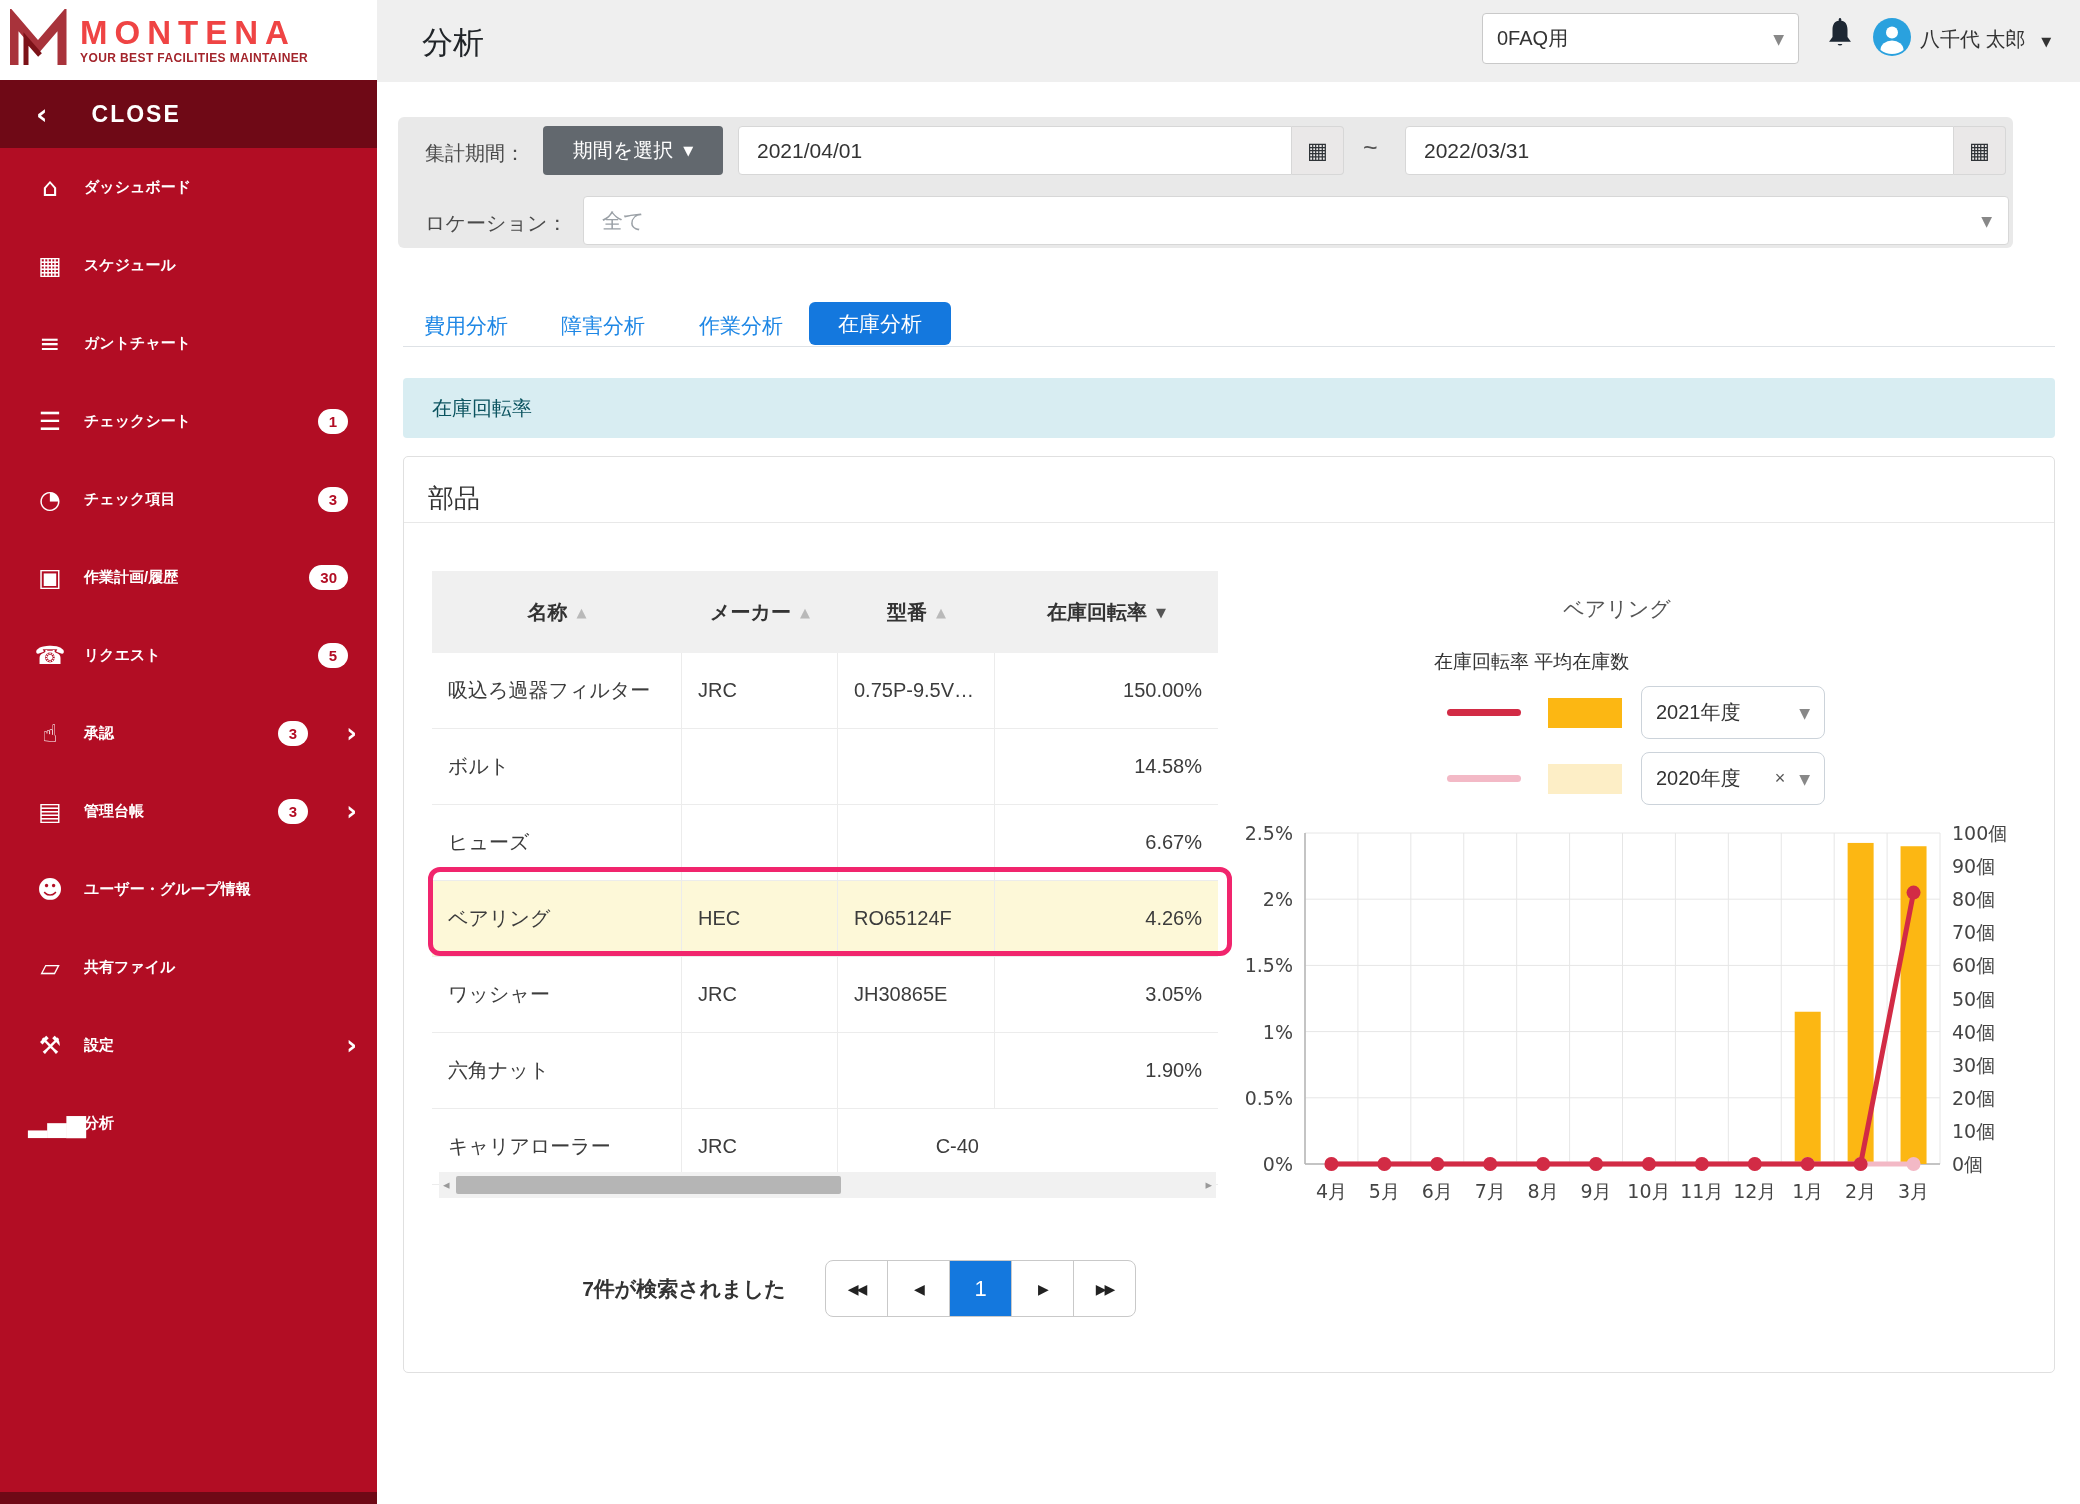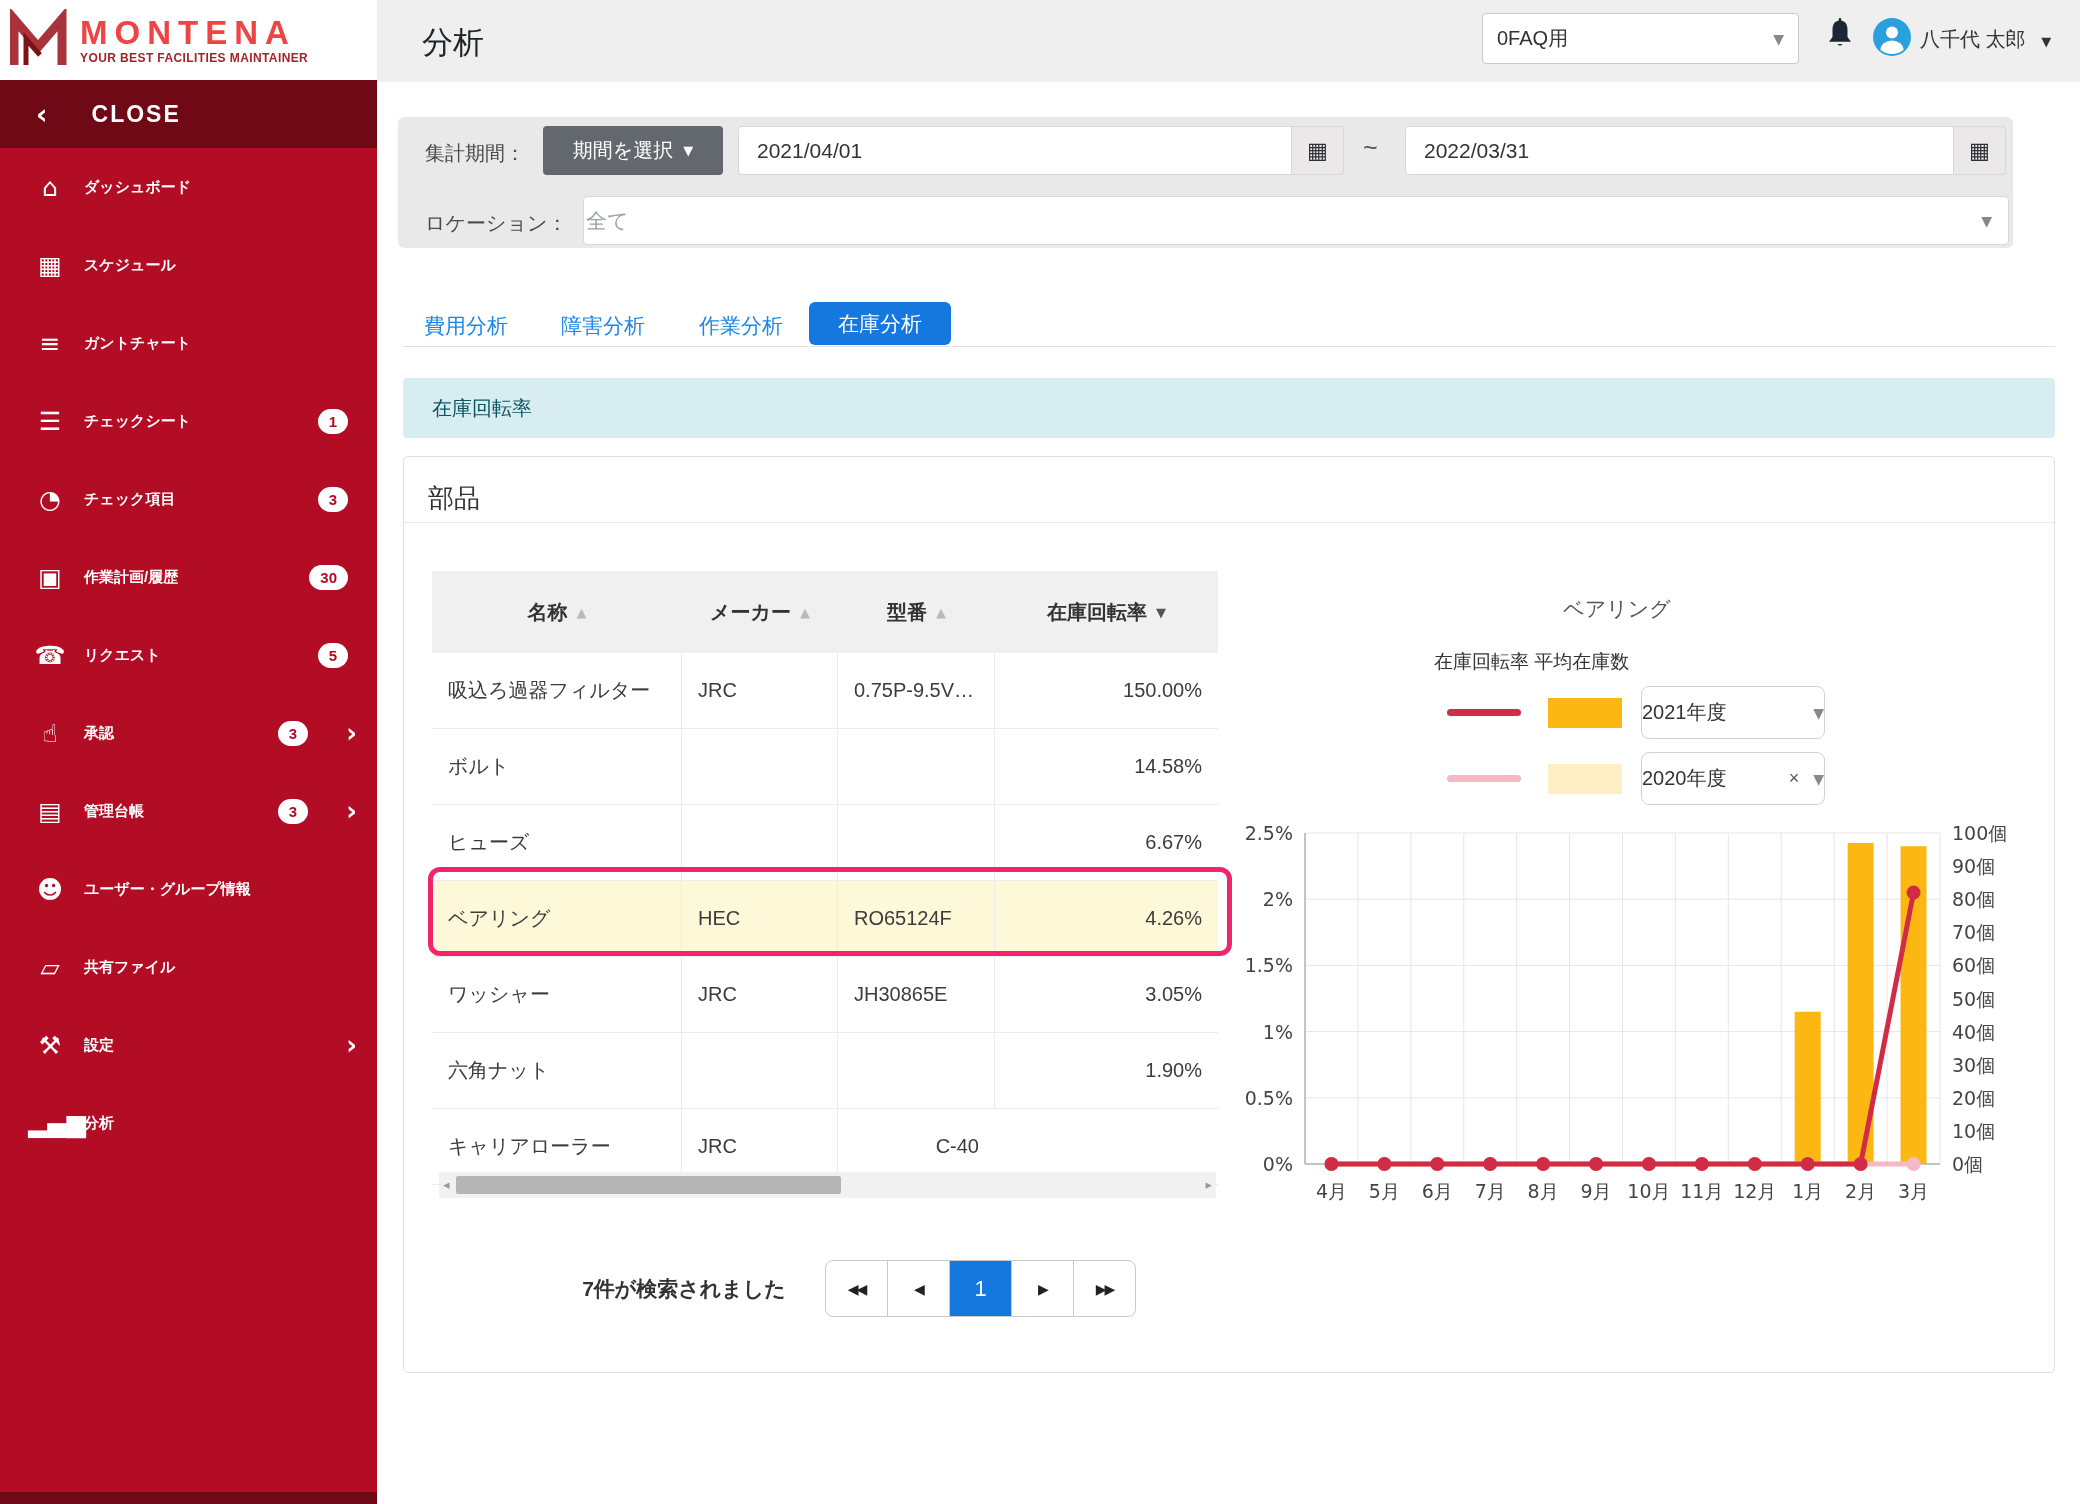--- a/index.html
+++ b/index.html
@@ -49,21 +49,21 @@
               padding-left:18px;box-sizing:border-box;}
   #date-from{left:340px;width:554px;}
   #date-to{left:1007px;width:549px;}
   .cal-btn{position:absolute;top:9px;width:52px;height:49px;background:#eae8e8;border:1px solid #d7d7d7;
            border-left:none;border-radius:0 4px 4px 0;display:flex;align-items:center;justify-content:center;
            font-size:22px;color:#2f3337;cursor:pointer;box-sizing:border-box;font-family:"DejaVu Sans",sans-serif;}
   #cal-from{left:894px;}
   #cal-to{left:1556px;}
   .tilde{position:absolute;left:965px;top:16px;font-size:25px;color:#555;}
   .loc-select{position:absolute;left:185px;top:79px;width:1426px;height:49px;background:#fff;
-              border:1px solid #d7d7d7;border-radius:4px;display:flex;align-items:center;padding-left:2px;
+              border:1px solid #d7d7d7;border-radius:4px;display:flex;align-items:center;padding-left:18px;
               font-size:21px;color:#9aa0a6;box-sizing:border-box;cursor:pointer;}
   .loc-select .caret{position:absolute;right:16px;}
   
   .tabs{position:absolute;left:403px;top:302px;width:1652px;height:44px;border-bottom:1px solid #dee2e6;}
   .tab-link{position:absolute;top:10px;font-size:21px;color:#1e87e5;cursor:pointer;white-space:nowrap;}
   #tab0{left:21px;} #tab1{left:158px;} #tab2{left:296px;}
   .tab-active{position:absolute;left:406px;top:0;width:142px;height:43px;background:#1478de;color:#fff;
               border-radius:6px;display:flex;align-items:center;justify-content:center;font-size:21px;cursor:pointer;}
   
   .alert{position:absolute;left:403px;top:378px;width:1652px;height:60px;background:#d8edf2;border-radius:4px;
@@ -99,21 +99,21 @@
   .pg-btn{width:61px;display:flex;align-items:center;justify-content:center;font-size:14px;color:#222;
           border-right:1px solid #c9c9c9;cursor:pointer;letter-spacing:-2px;font-family:"DejaVu Sans",sans-serif;}
   .pg-btn:last-child{border-right:none;}
   .pg-btn.active{background:#1478de;color:#fff;font-size:22px;letter-spacing:0;font-family:"Liberation Sans",sans-serif;}
   
   .chart-title{position:absolute;left:1013px;top:138px;width:400px;text-align:center;font-size:21px;color:#555;}
   .legend-head{position:absolute;left:1030px;top:192px;font-size:19px;color:#333;white-space:nowrap;}
   .lg-line{position:absolute;width:74px;height:7px;border-radius:4px;}
   .lg-bar{position:absolute;width:74px;height:30px;}
   .lg-box{position:absolute;left:1237px;width:184px;height:53px;border:1px solid #ccd3da;border-radius:8px;
-          background:#fff;display:flex;align-items:center;box-sizing:border-box;padding:0 0;cursor:pointer;}
+          background:#fff;display:flex;align-items:center;box-sizing:border-box;padding:0 14px;cursor:pointer;}
   .lg-box .year{font-size:20px;color:#333;flex:1;}
   .lg-box .x{font-size:18px;color:#555;margin-right:14px;cursor:pointer;}
   .chart-svg{position:absolute;left:837px;top:124px;}
 </style>
 </head>
 <body>
 
 <div class="screen">
 
   <aside class="sidebar">

